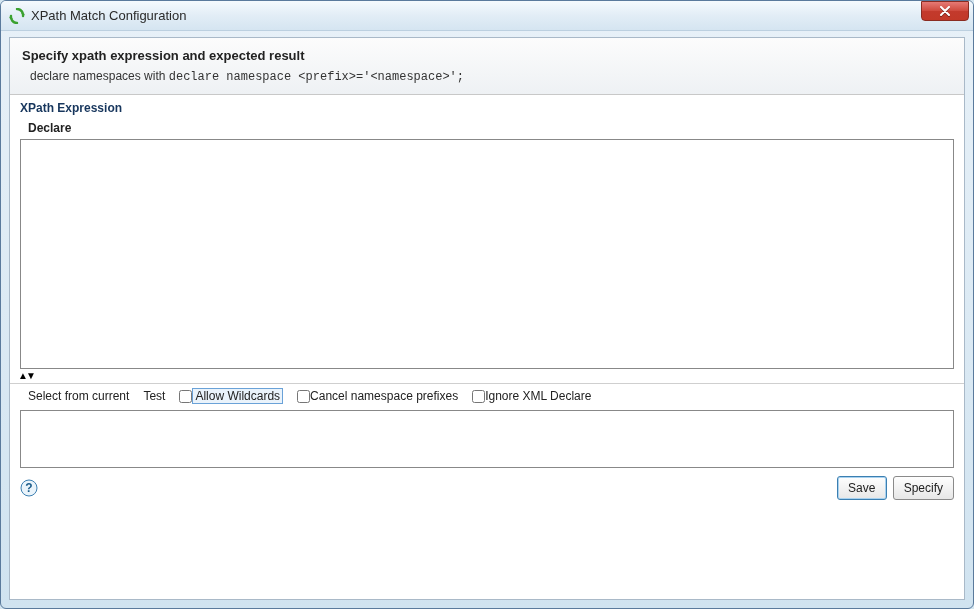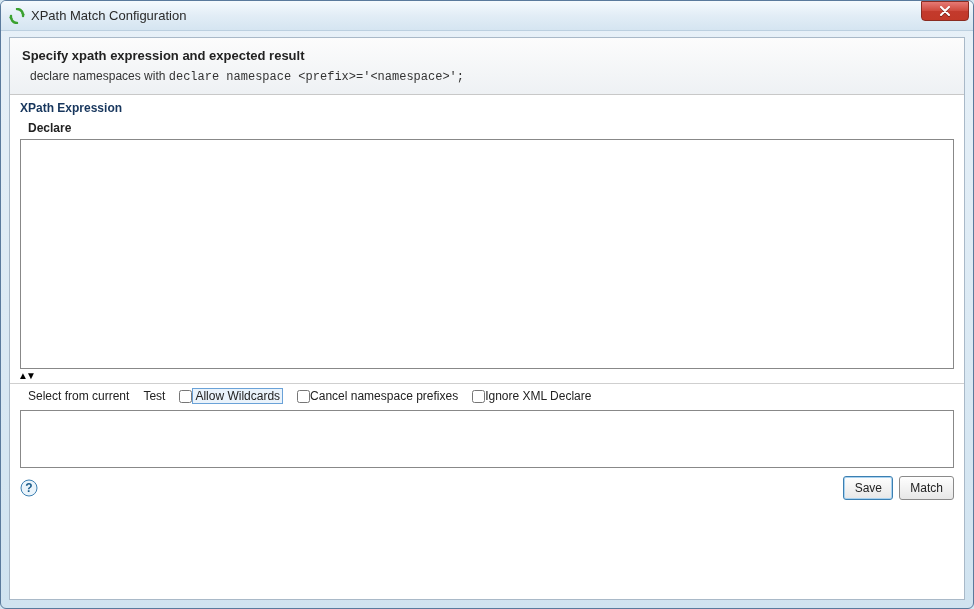--- a/index.html
+++ b/index.html
@@ -243,16 +243,16 @@
 
     <div class="footer">
       <span class="help">
         <svg width="18" height="18" viewBox="0 0 18 18">
           <circle cx="9" cy="9" r="8" fill="#eaf4fb" stroke="#3c7fb1"></circle>
           <text x="9" y="13" text-anchor="middle" font-size="12" font-weight="bold" fill="#1b5c8a" font-family="Segoe UI, sans-serif">?</text>
         </svg>
       </span>
       <span class="spacer"></span>
       <button class="btn primary">Save</button>
-      <button class="btn">Match</button>
+      <button class="btn">Specify</button>
     </div>
   </div>
 </div>
 
 </body></html>

